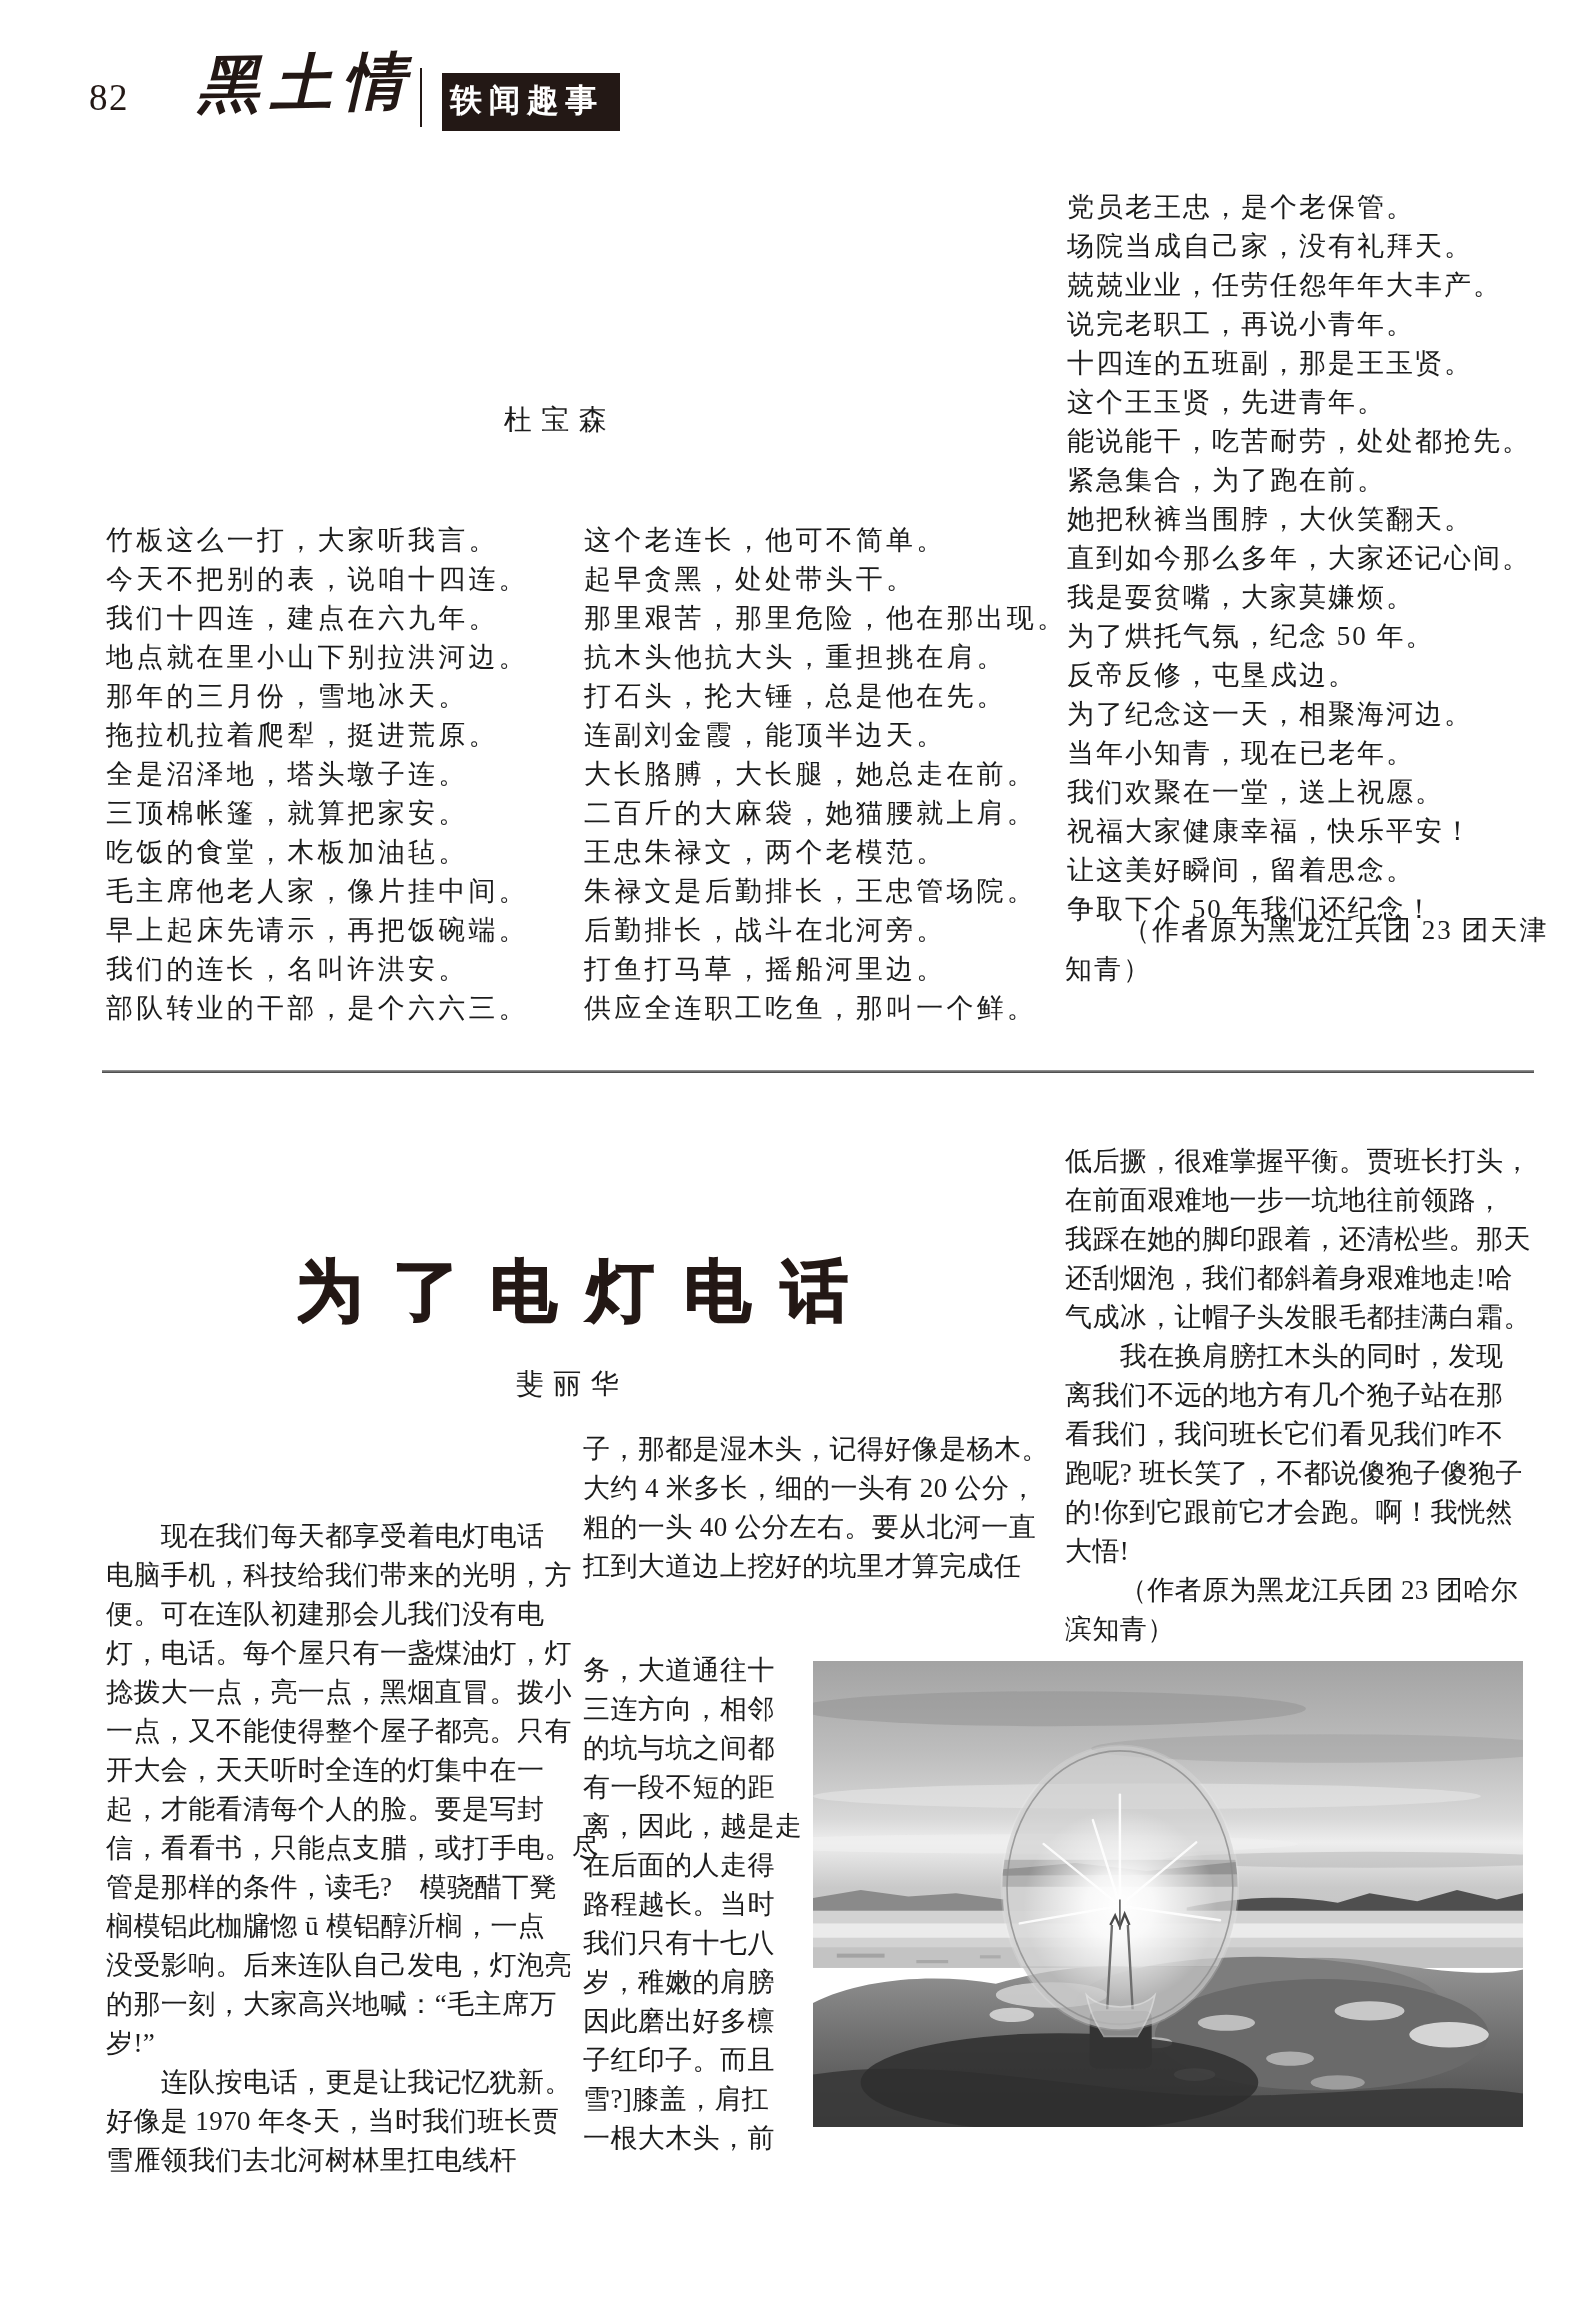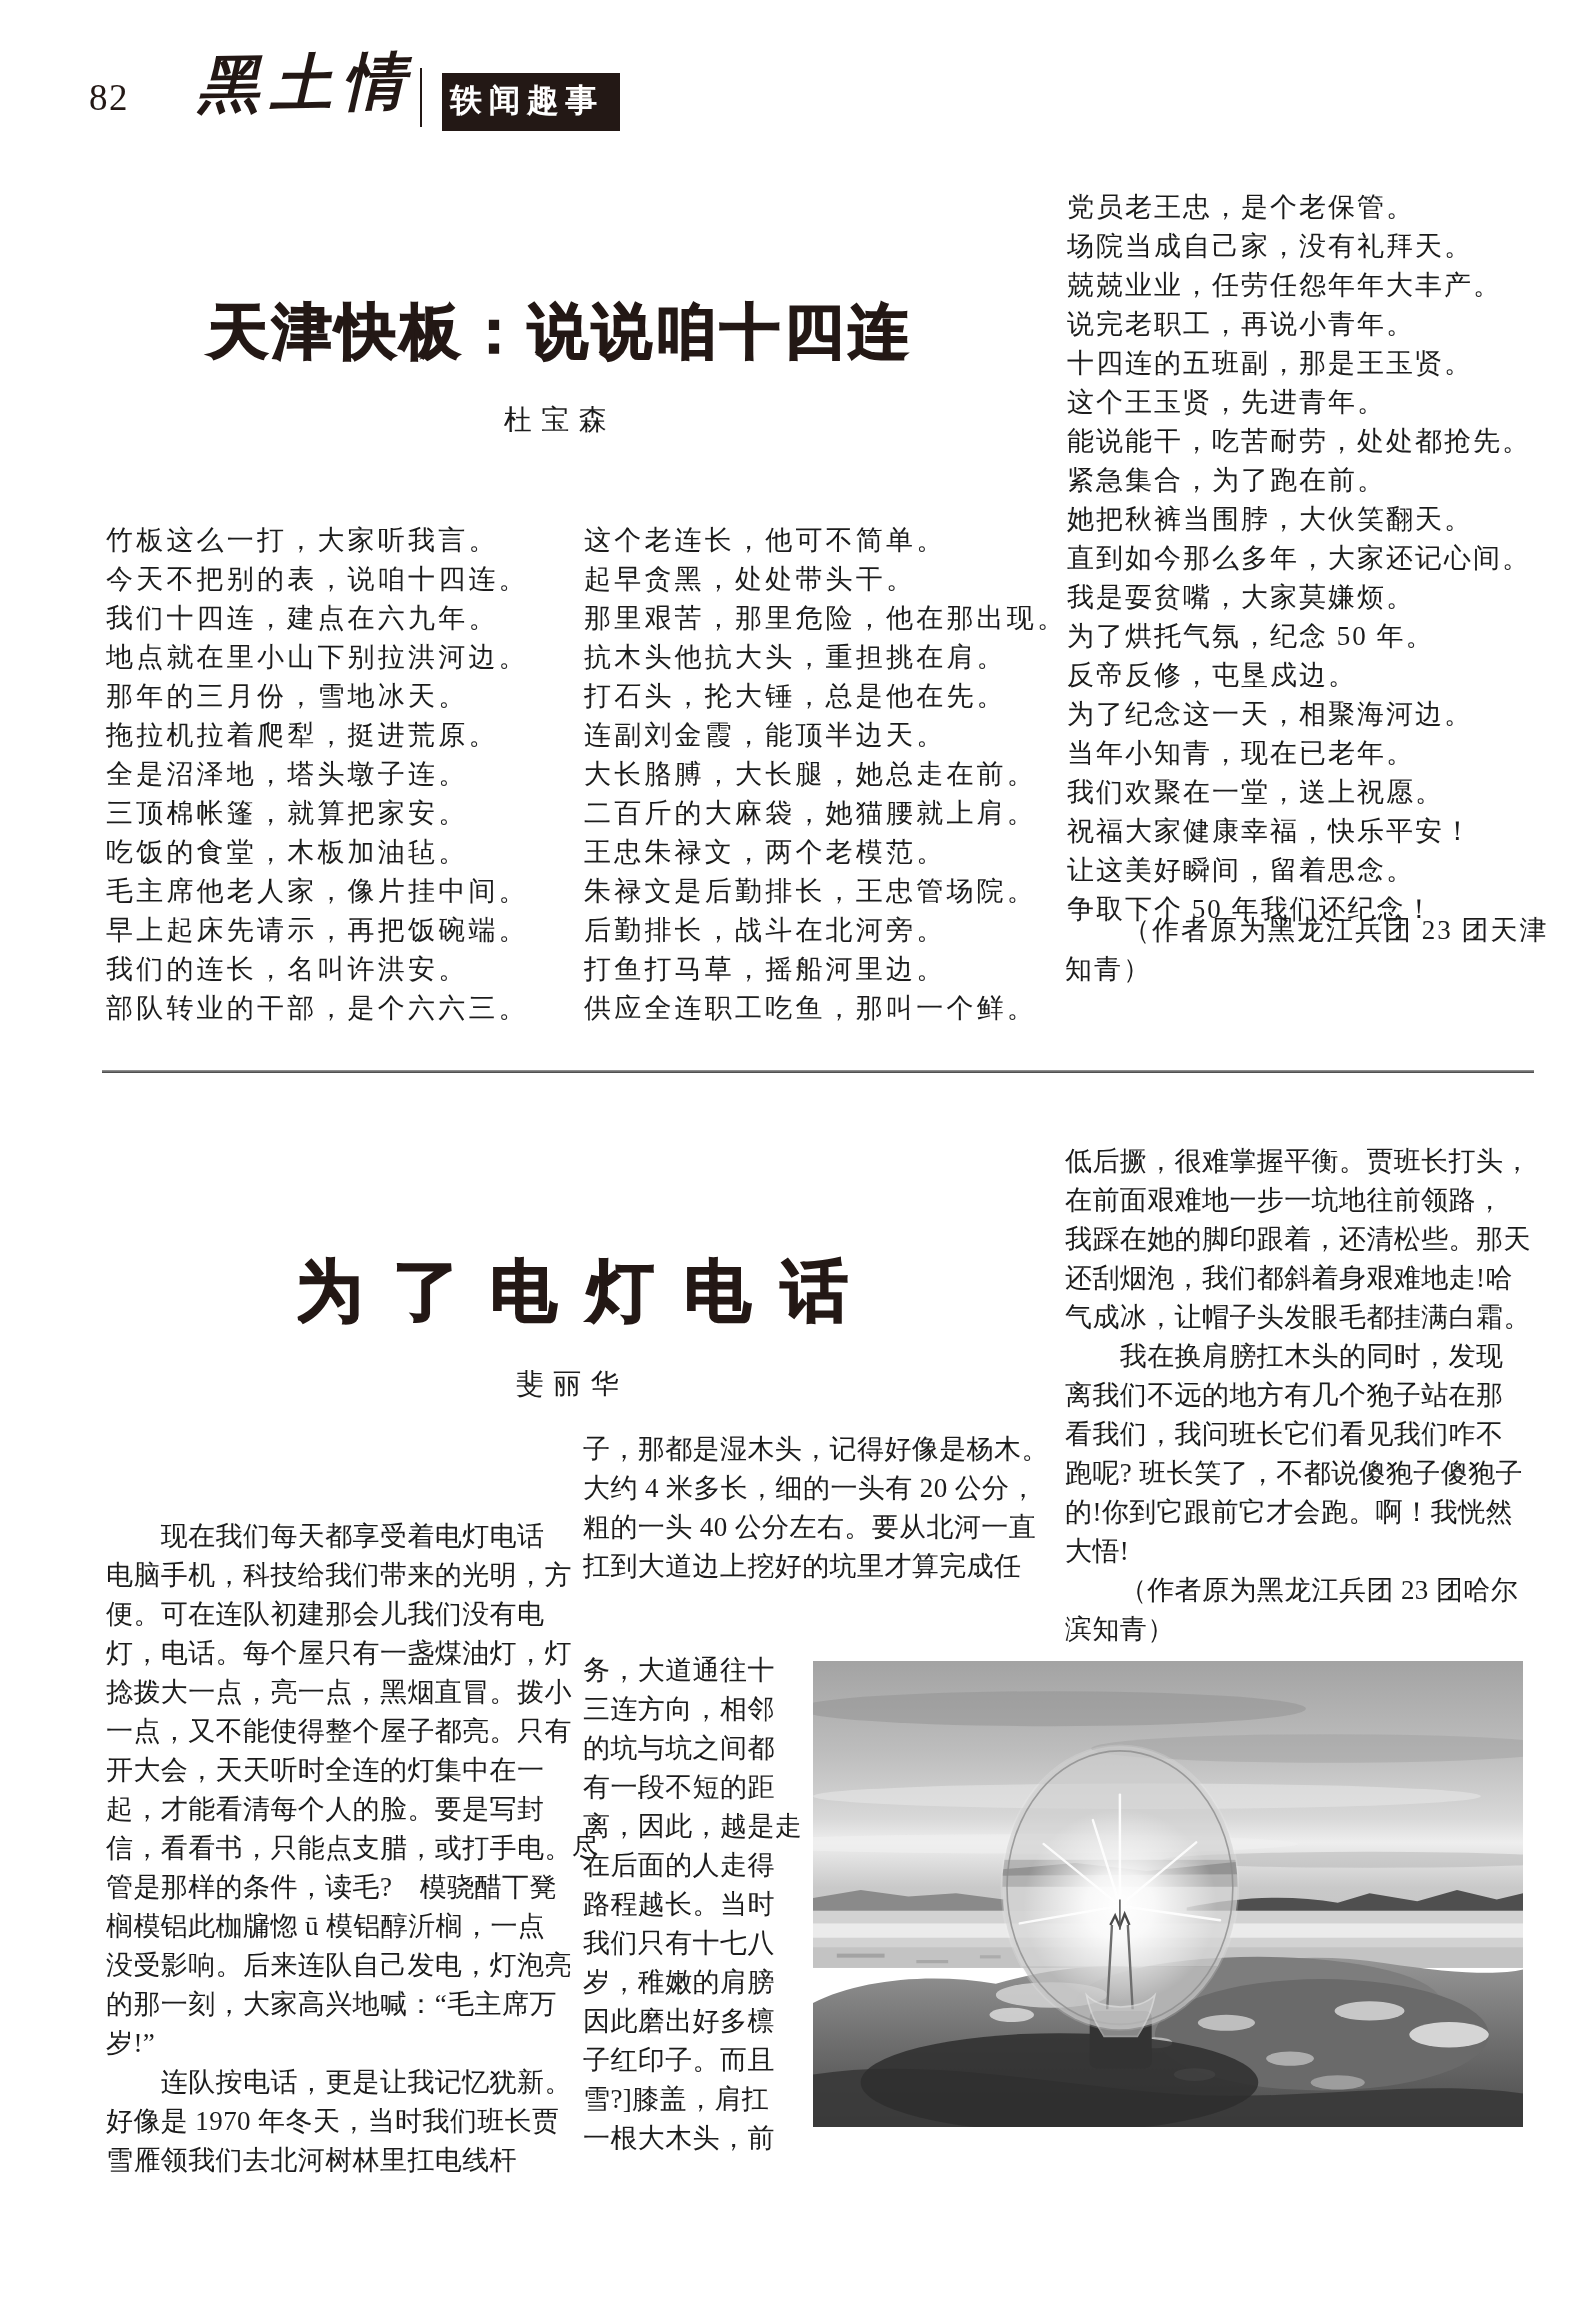--- a/index.html
+++ b/index.html
@@ -27,21 +27,20 @@
 </head>
 <body>
 
 <div class="page">
 
   <div class="abs pagenum" style="left:89px;top:76px;font-family:Liberation Serif, serif;">82</div>
   <div class="abs brand" style="left:197px;top:41px;">黑土情</div>
   <div class="abs vrule" style="left:420px;top:68px;"></div>
   <div class="abs badge" style="left:442px;top:73px;padding-left:8px;">轶闻趣事</div>
 
-  <div class="abs title t1" style="left:103px;top:292px;width:914px;">天津快板：说说咱十四连</div>
   <div class="abs author" style="left:103px;top:401px;width:914px;">杜宝森</div>
 
   <div class="abs poem ls4" style="left:106px;top:521px;width:445px;">竹板这么一打，大家听我言。
 今天不把别的表，说咱十四连。
 我们十四连，建点在六九年。
 地点就在里小山下别拉洪河边。
 那年的三月份，雪地冰天。
 拖拉机拉着爬犁，挺进荒原。
 全是沼泽地，塔头墩子连。
 三顶棉帐篷，就算把家安。

